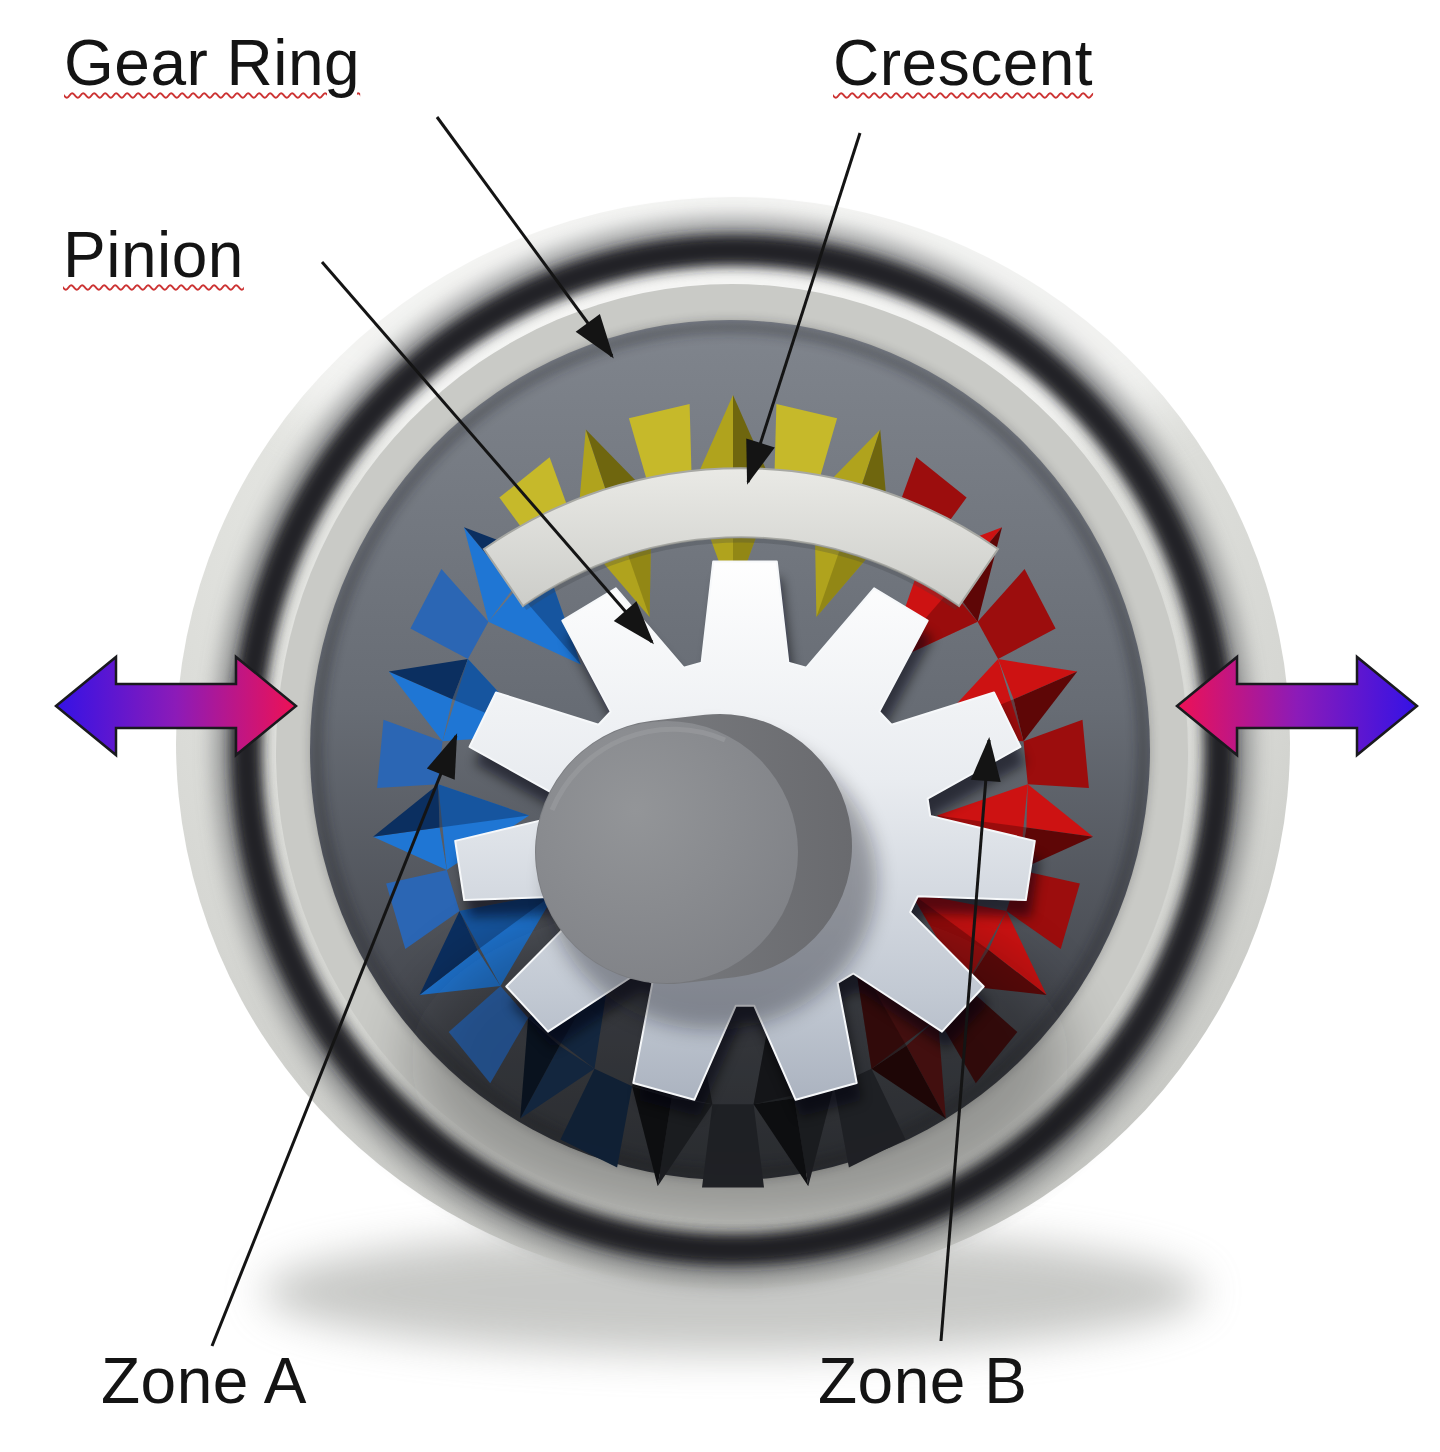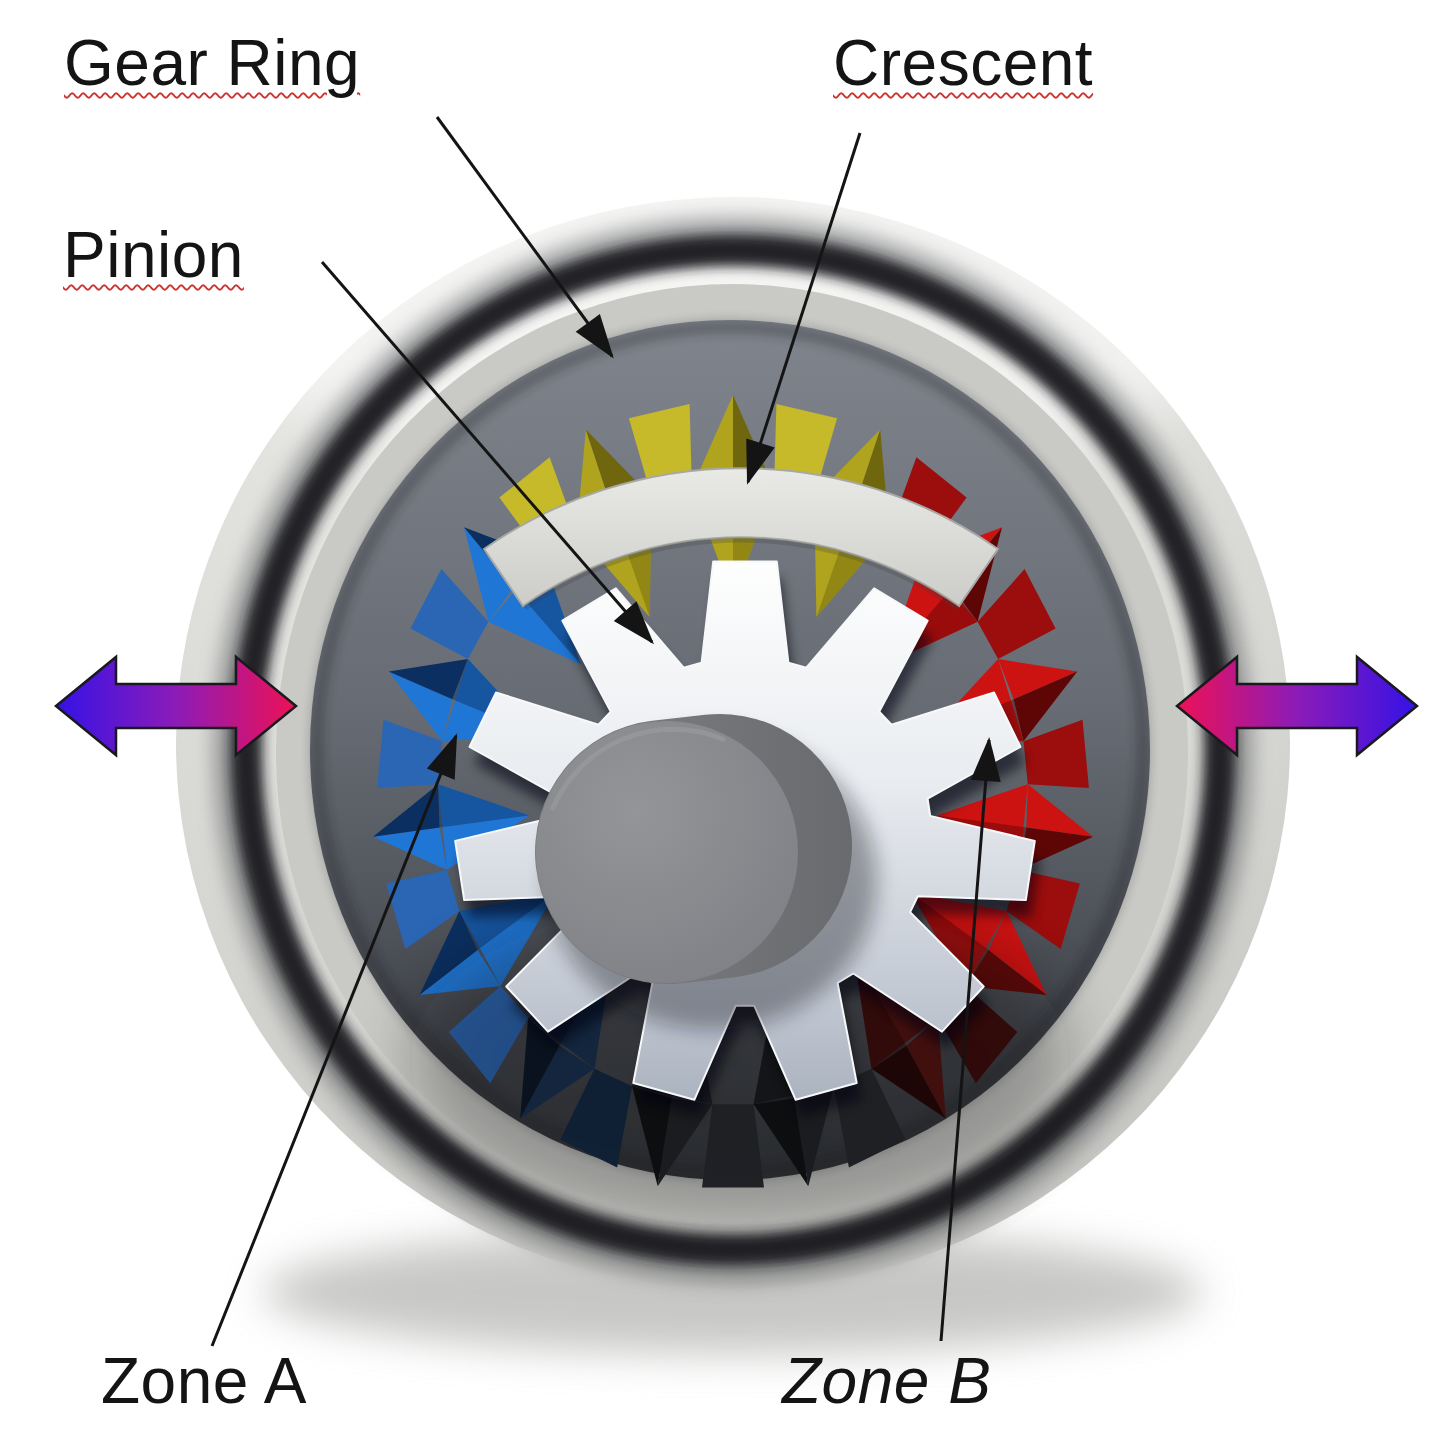--- a/index.html
+++ b/index.html
@@ -197,14 +197,14 @@
     <g>
       <polygon points="56,706 116,657 116,684 236,684 236,657 296,706 236,755 236,728 116,728 116,755" fill="url(#arrowLGrad)" stroke="#1a1a1e" stroke-width="2.5"></polygon>
       <polygon points="1417,706 1357,657 1357,684 1237,684 1237,657 1177,706 1237,755 1237,728 1357,728 1357,755" fill="url(#arrowRGrad)" stroke="#1a1a1e" stroke-width="2.5"></polygon>
     </g>
   </svg>
 
   <div class="lbl misspelled" style="left:64px;top:30px;">Gear Ring</div>
   <div class="lbl misspelled" style="left:833px;top:30px;">Crescent</div>
   <div class="lbl misspelled" style="left:63px;top:222px;">Pinion</div>
   <div class="lbl" style="left:86px;top:1348px;margin-left:15px;">Zone A</div>
-  <div class="lbl" style="left:782px;top:1348px;font-style:italic;">Zone B</div>
+  <div class="lbl" style="left:818px;top:1348px;">Zone B</div>
 </div>
 
 </body></html>

